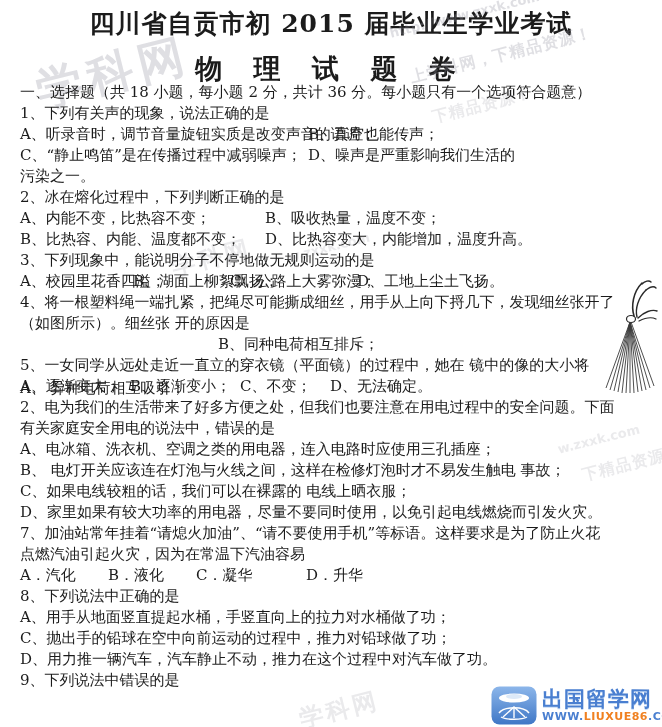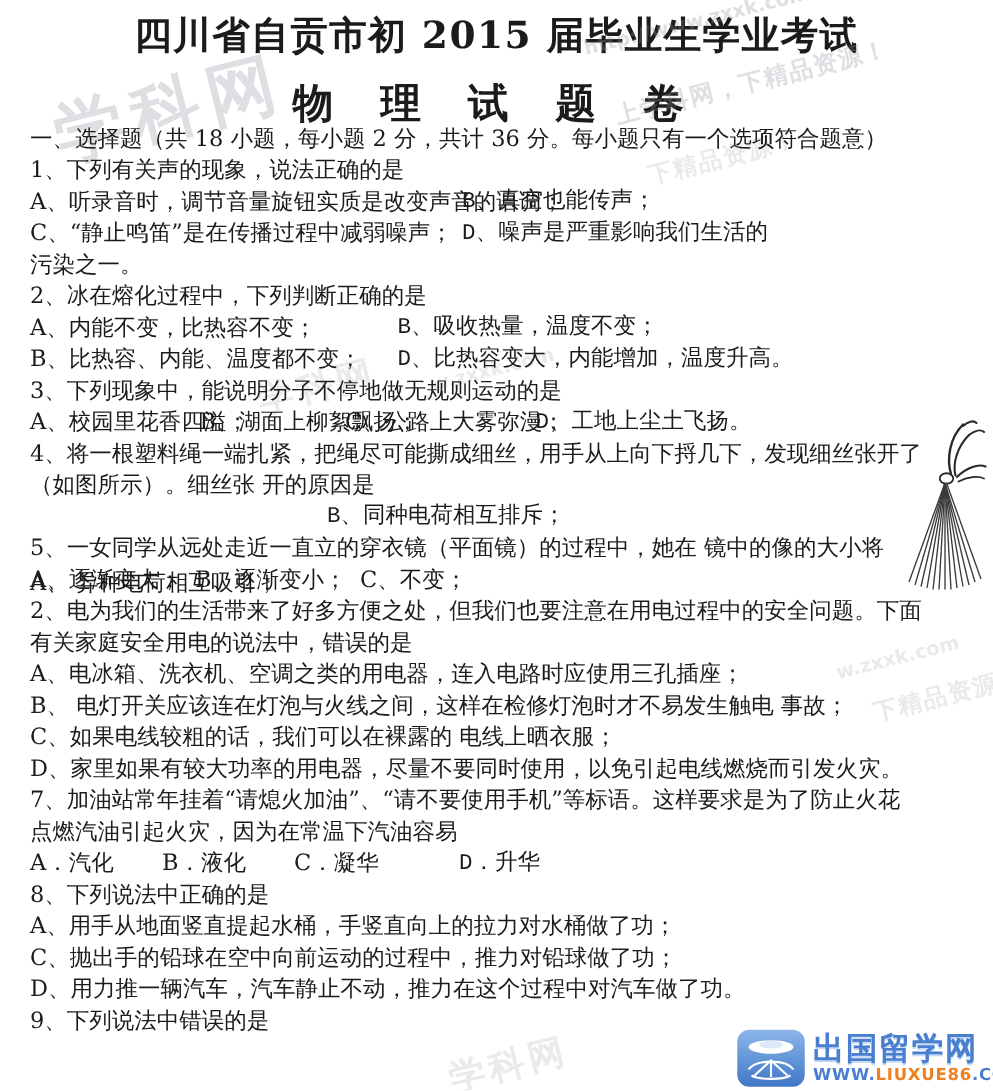--- a/index.html
+++ b/index.html
@@ -17,21 +17,21 @@
     margin:11px 0 0 0; text-align:center;
     font-size:27px; font-weight:bold; letter-spacing:11px;
   }
   .content {
     position:absolute; left:20px; top:82px; width:632px;
     font-size:15px; line-height:21px; white-space:nowrap;
   }
   .line { height:21px; }
   .row { display:flex; }
   .cell { flex:none; }
-  .grow { flex:1 1 auto;font-family:Liberation Mono, monospace; }
+  .grow { flex:1 1 auto; }
   .w288 { width:288px; }
   .w245 { width:245px; }
   .w198 { width:198px;margin-top:44px; }
   .w113 { width:113px; }
   .w97  { width:97px; }
   .w127 { width:127px; }
   .w110 { width:110px; }
   .w90  { width:90px; }
   .w88  { width:88px; }
   
@@ -114,20 +114,21 @@
     <div class="line row">
       <span class="cell w198">A、 异种电荷相互吸引；</span>
       <span class="cell grow">B、同种电荷相互排斥；</span>
     </div>
 
     <div class="line">5、一女同学从远处走近一直立的穿衣镜（平面镜）的过程中，她在 镜中的像的大小将</div>
     <div class="line row">
       <span class="cell w110">A、逐渐变大；</span>
       <span class="cell w110">B、逐渐变小；</span>
       <span class="cell w90">C、不变；</span>
+      <span class="cell grow">D、无法确定。</span>
     </div>
 
     <div class="line">2、电为我们的生活带来了好多方便之处，但我们也要注意在用电过程中的安全问题。下面</div>
     <div class="line">有关家庭安全用电的说法中，错误的是</div>
     <div class="line">A、电冰箱、洗衣机、空调之类的用电器，连入电路时应使用三孔插座；</div>
     <div class="line">B、 电灯开关应该连在灯泡与火线之间，这样在检修灯泡时才不易发生触电 事故；</div>
     <div class="line">C、如果电线较粗的话，我们可以在裸露的 电线上晒衣服；</div>
     <div class="line">D、家里如果有较大功率的用电器，尽量不要同时使用，以免引起电线燃烧而引发火灾。</div>
 
     <div class="line">7、加油站常年挂着“请熄火加油”、“请不要使用手机”等标语。这样要求是为了防止火花</div>

